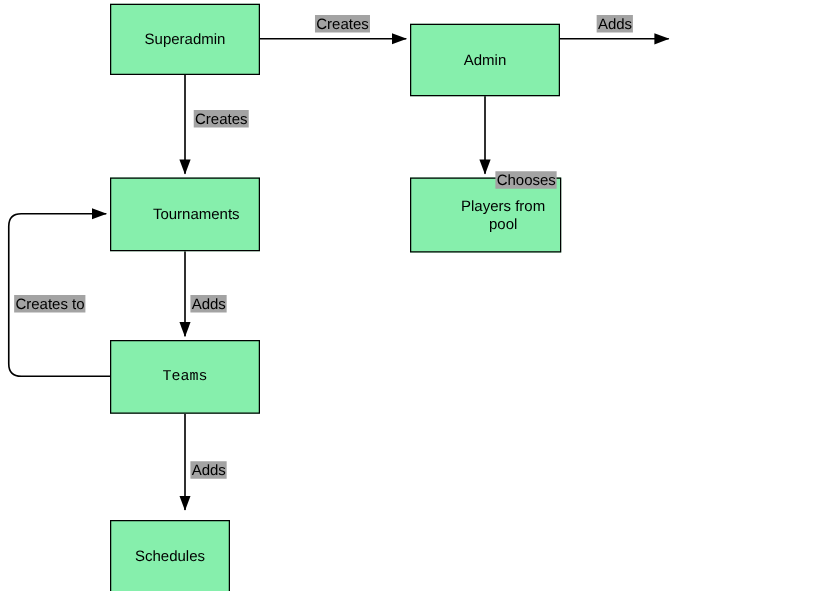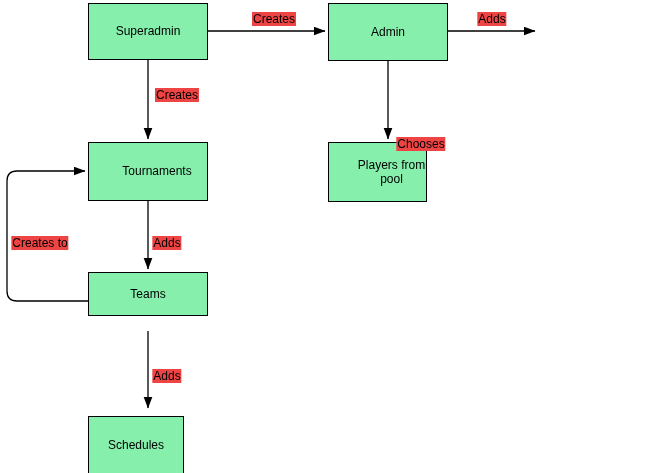--- a/index.html
+++ b/index.html
@@ -31,33 +31,33 @@
     align-items: center;
     justify-content: center;
     text-align: center;
     font-size: 12px;
     color: #000000;
     line-height: 1.2;
   }
   .edge-label {
     position: absolute;
     transform: translate(-50%, -50%);
-    background: #ef4444;
+    background: #a3a3a3;
     padding: 0 1px;
     font-size: 12px;
     color: #000000;
     white-space: nowrap;
   }
   
   #node-superadmin        { left: 88px;  top: 3px;   width: 120px; height: 57px; }
-  #node-admin             { left: 328px; top: 3px;   width: 120px; height: 58px; }
+  #node-admin             { left: 328px; top: 19px;   width: 120px; height: 58px; }
   #node-player-to-pool    { left: 538px; top: 3px;   width: 118px; height: 58px; }
   #node-tournaments       { left: 88px;  top: 142px; width: 120px; height: 59px; padding-left: 18px; }
-  #node-players-from-pool { left: 328px; top: 142px; width: 99px; height: 60px; padding-left: 28px; }
-  #node-teams             { left: 88px;  top: 272px; width: 120px; height: 44px; }
+  #node-players-from-pool { left: 328px; top: 142px; width: 121px; height: 60px; padding-left: 28px; }
+  #node-teams             { left: 88px;  top: 272px; width: 120px; height: 59px; font-family: Liberation Mono, monospace; }
   #node-schedules         { left: 88px;  top: 416px; width: 96px; height: 59px; }
   
   #label-edge-0 { left: 274px; top: 19px;  }
   #label-edge-1 { left: 492px; top: 19px;  }
   #label-edge-2 { left: 177px; top: 95px;  }
   #label-edge-3 { left: 421px; top: 96px; margin-top: 48px;  }
   #label-edge-4 { left: 167px; top: 243px; }
   #label-edge-5 { left: 167px; top: 376px; }
   #label-edge-6 { left: 40px;  top: 243px; }
 </style>

